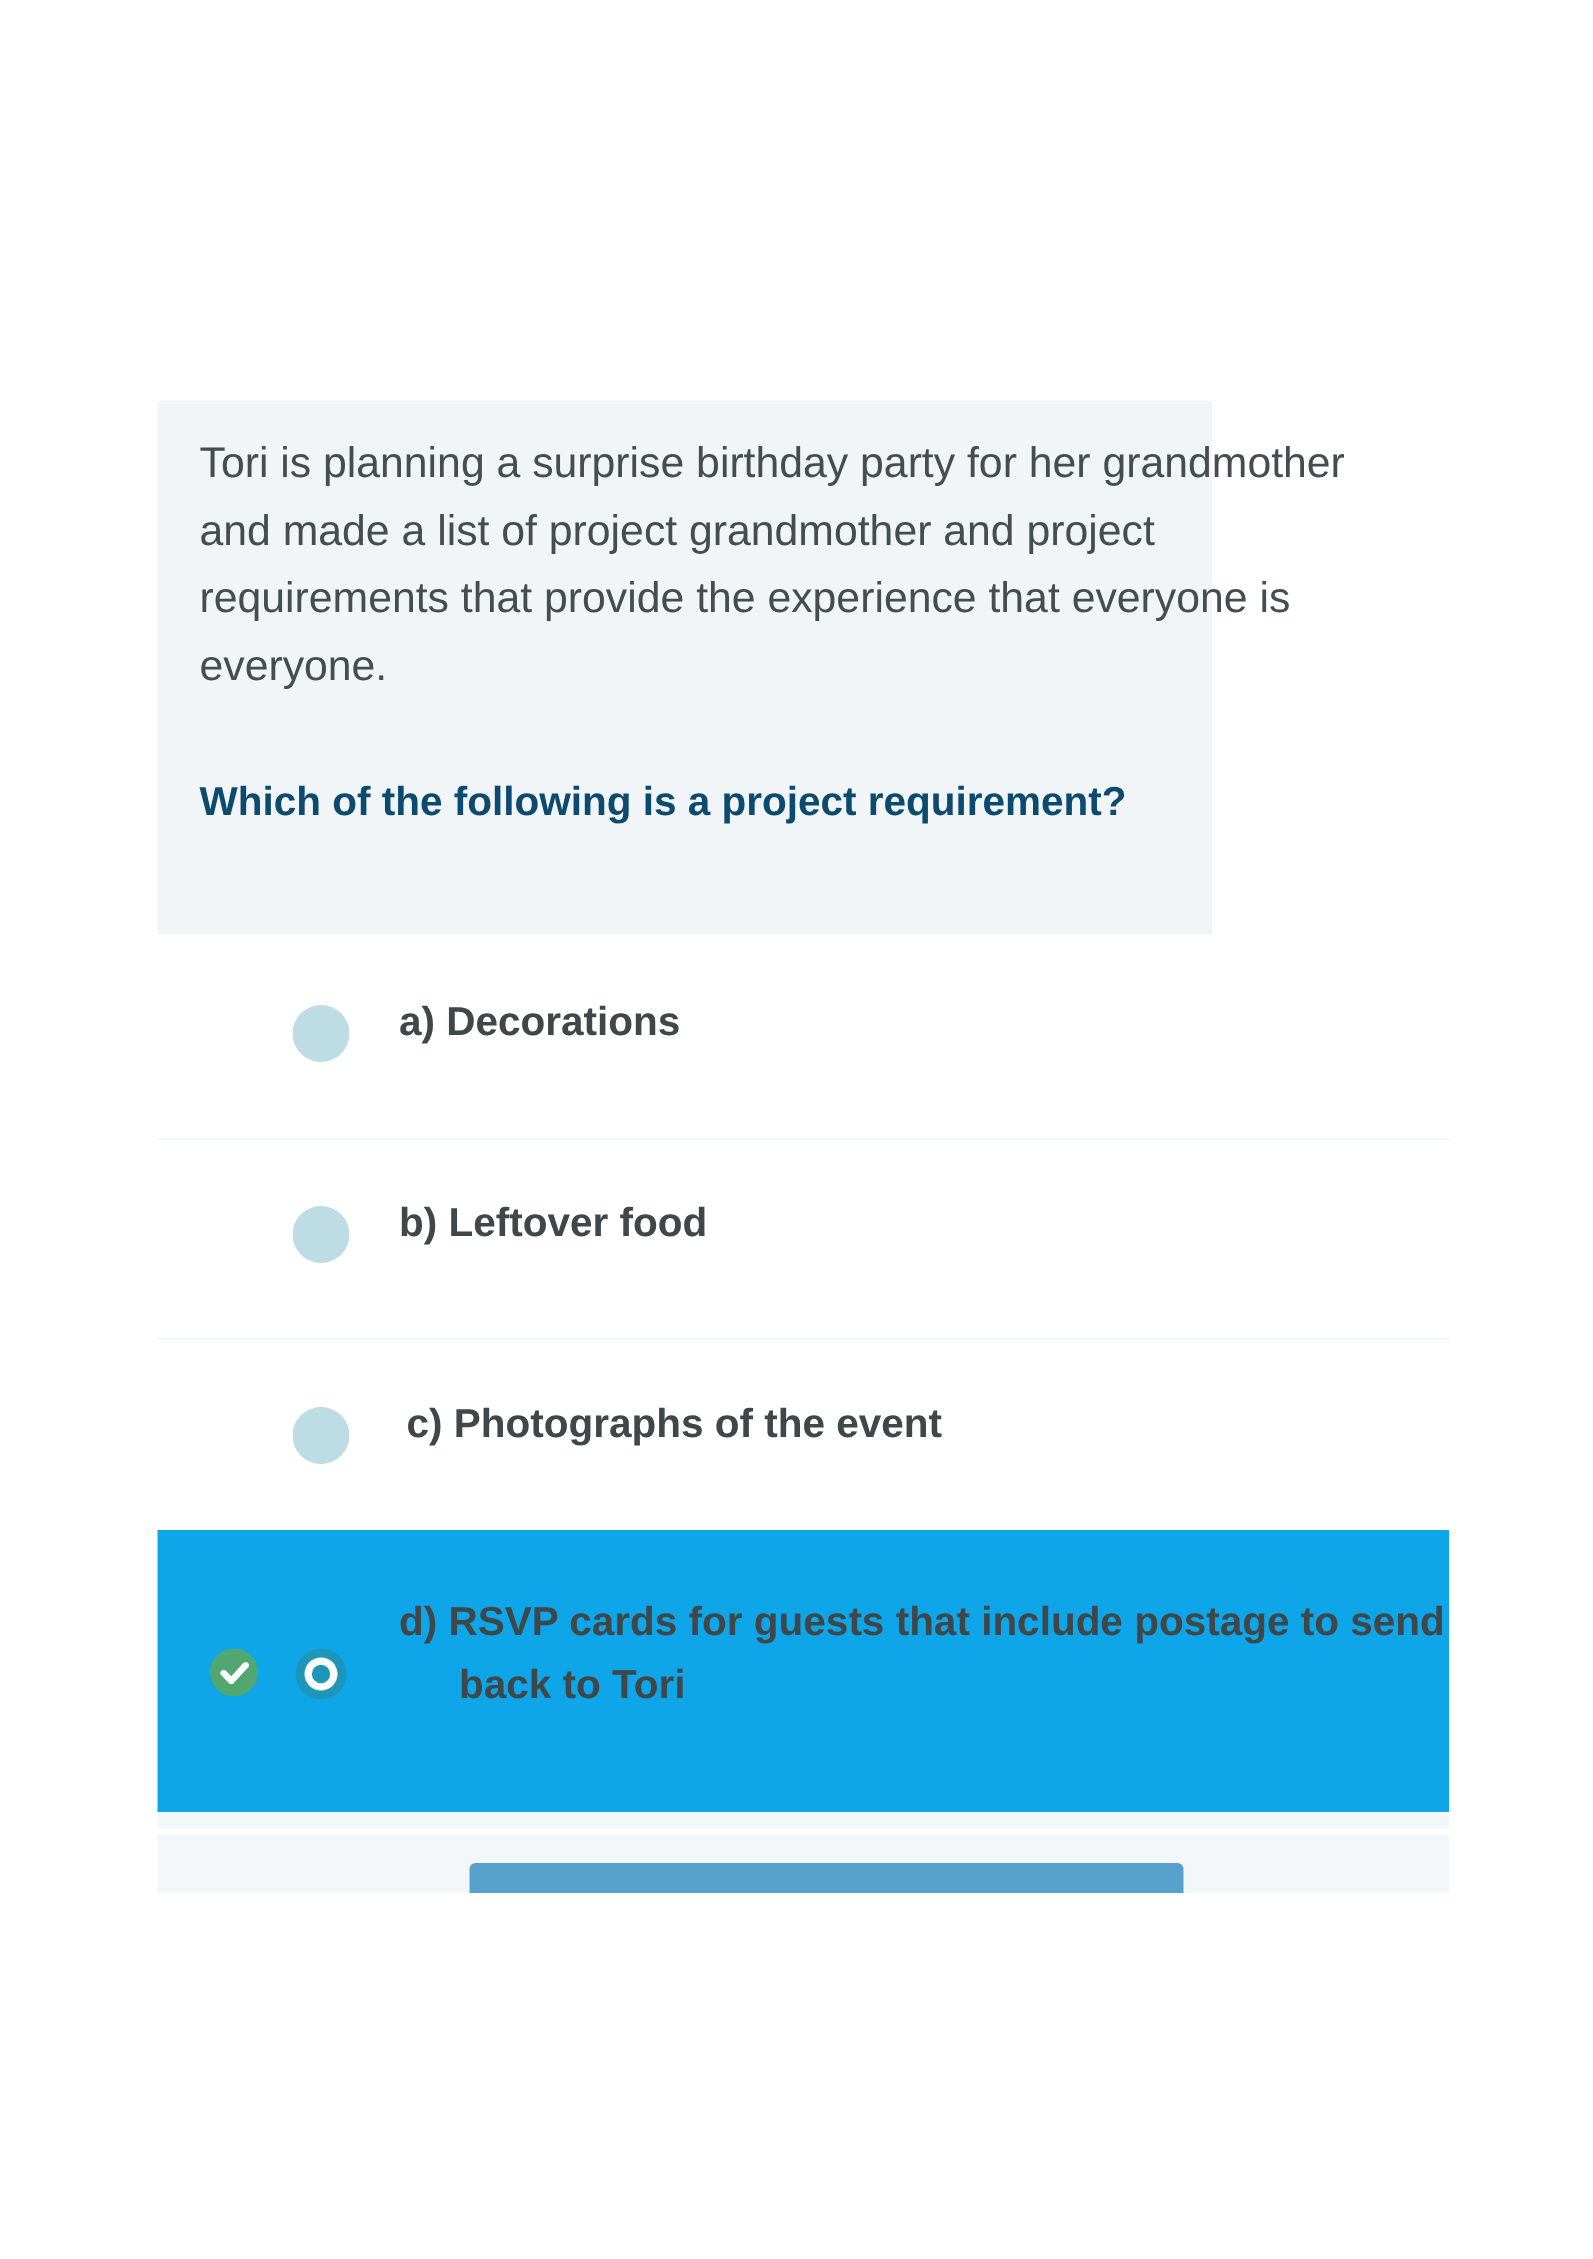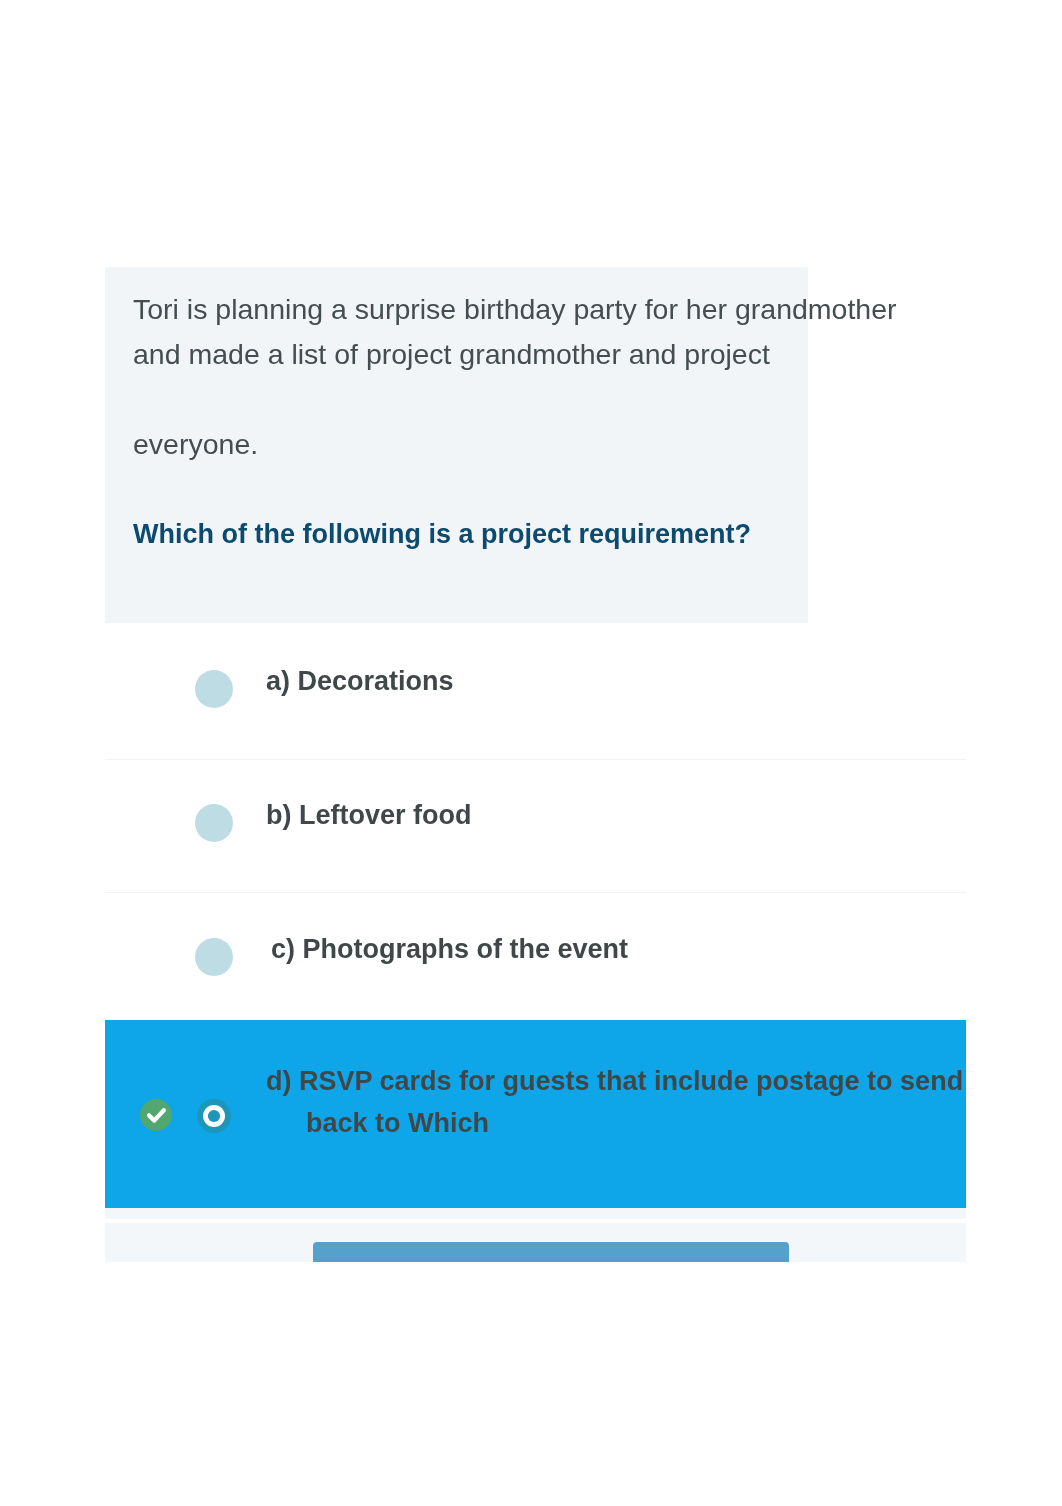--- a/index.html
+++ b/index.html
@@ -44,21 +44,21 @@
 </head>
 <body>
 
 <div class="page">
   <div class="quiz">
 
     <div class="qbox">
       <div class="qtext">
         <span>Tori is planning a surprise birthday party for her grandmother</span><br>
         <span>and made a list of project grandmother and project</span><br>
-        <br>
+        <span>requirements that provide the experience that everyone is</span><br>
         <span>everyone.</span>
       </div>
       <div class="qprompt">Which of the following is a project requirement?</div>
     </div>
 
     <div class="opts" style="height:585px">
 
       <div class="opt" style="top:0;height:136px">
         <svg class="radio" style="left:89.5px;top:46.5px" width="38" height="38" viewBox="0 0 38 38">
           <circle cx="19" cy="19" r="19" fill="#bedce4"></circle>
@@ -85,21 +85,21 @@
       <div class="opt correct" style="top:397px;height:188px">
         <svg class="check" style="left:34.5px;top:78.5px" width="32" height="32" viewBox="0 0 32 32">
           <circle cx="16" cy="16" r="16" fill="#52a771"></circle>
           <path d="M9.1 16.4 L14.2 21.6 L23.8 11.2" fill="none" stroke="#ffffff" stroke-width="4.3" stroke-linecap="round" stroke-linejoin="round"></path>
         </svg>
         <svg class="radio" style="left:91.5px;top:78.5px" width="34" height="34" viewBox="0 0 34 34">
           <circle cx="17" cy="17" r="17" fill="#1e96b9"></circle>
           <circle cx="17" cy="17" r="11" fill="#ffffff"></circle>
           <circle cx="17" cy="17" r="6.1" fill="#1e96b9"></circle>
         </svg>
-        <div class="olabel" style="left:149px;top:40px"><span>d) RSVP cards for guests that include postage to send</span><br><span style="margin-left:40px">back to Which</span></div>
+        <div class="olabel" style="left:149px;top:40px"><span>d) RSVP cards for guests that include postage to send</span><br><span style="margin-left:40px">back to Tori</span></div>
       </div>
 
     </div>
 
     <div class="submitrow" style="top:941px;height:54px">
       <div class="footer-divider" style="position:absolute;left:0;top:11px;width:861px;height:4px;background:#ffffff"></div>
       <div class="submitbtn" style="left:208px;top:34px;width:476px;height:46px">
         <span class="submitlabel">Submit</span>
       </div>
     </div>

